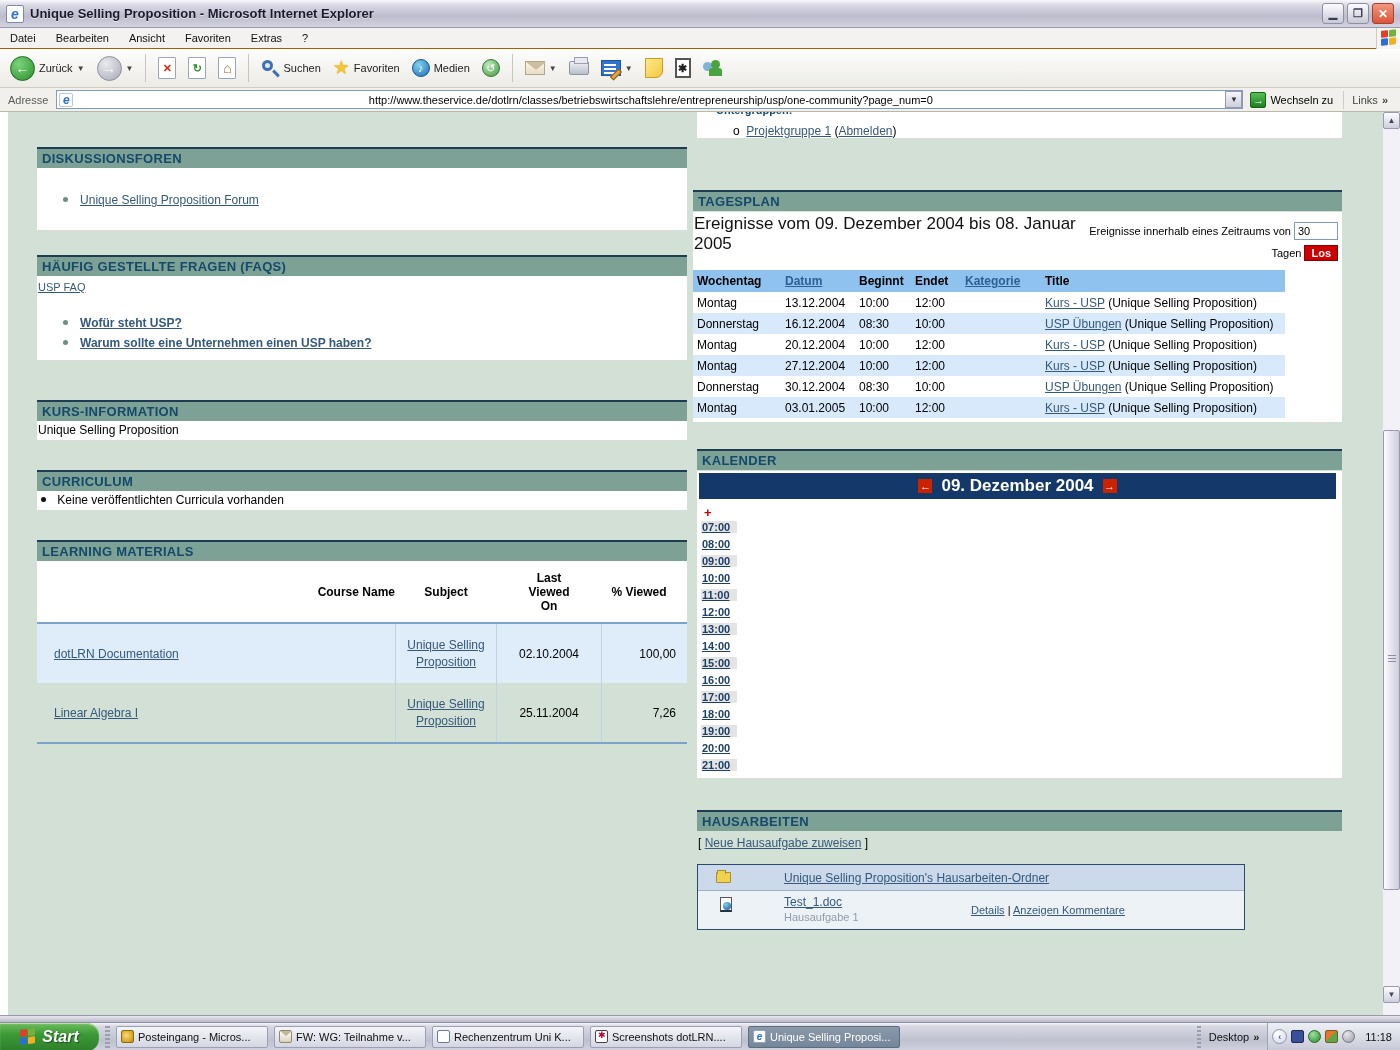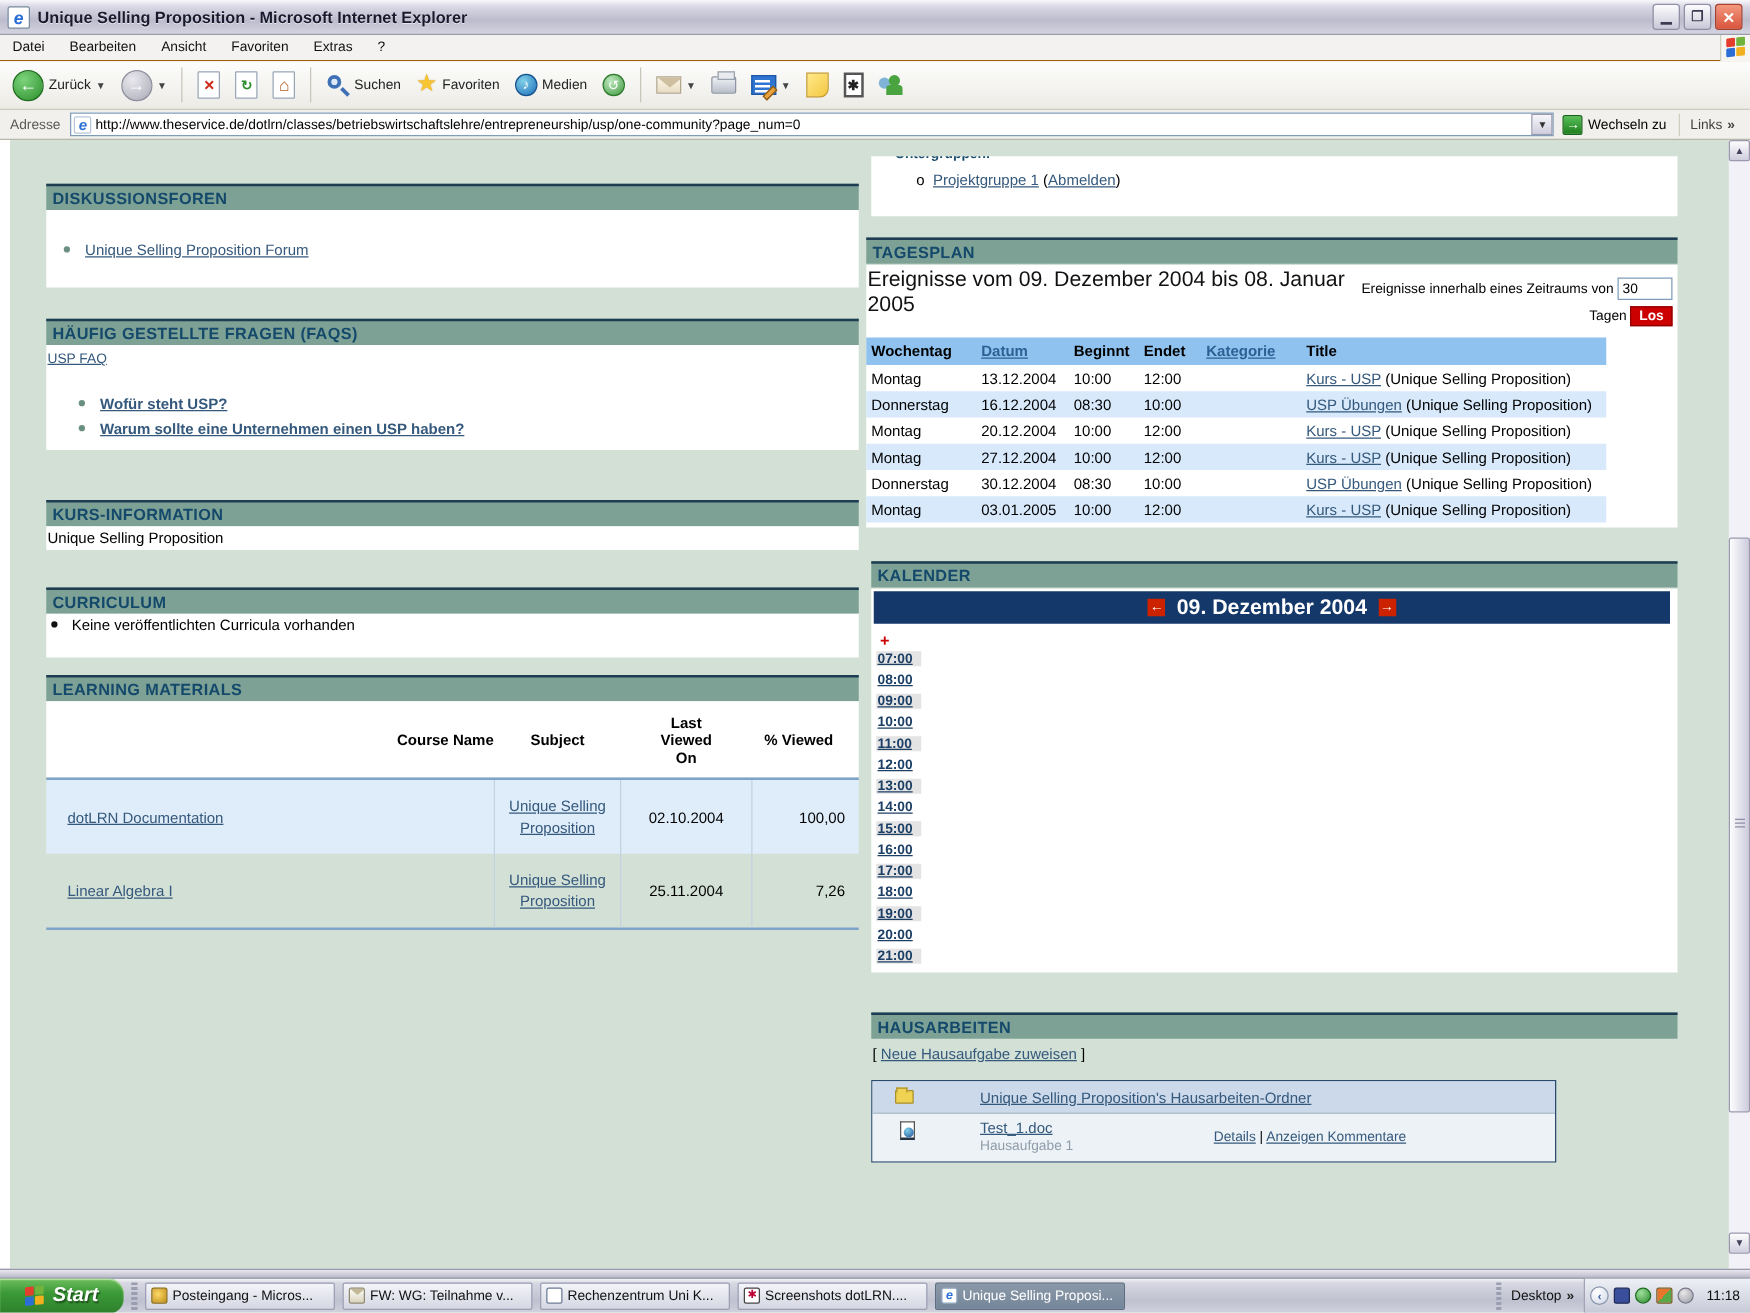--- a/index.html
+++ b/index.html
@@ -59,21 +59,21 @@
   .msgico .p1,.msgico .p2 { position:absolute; width:9px; height:9px; border-radius:50%; background:#49a33f; }
   .msgico .p1 { left:0; top:4px; background:#7fb4d8; }
   .msgico .p2 { left:8px; top:2px; }
   .msgico:after { content:""; position:absolute; left:6px; top:10px; width:13px; height:8px; background:#49a33f; border-radius:3px 3px 0 0; }
 
   .addressbar { position:absolute; top:88px; left:0; width:1400px; height:24px; background:#f1f0ec;
     border-bottom:1px solid #b9b7aa; display:flex; align-items:center; padding:0 4px; gap:4px; }
   .addressbar .lbl { color:#5a5a5a; padding:0 4px; }
   .urlbox { flex:1; height:19px; background:#fff; border:1px solid #7f9db9; display:flex; align-items:center; padding-left:2px; }
   .urlbox .ie { width:14px; height:14px; color:#2a6fd6; font-weight:bold; font-style:italic; font-size:12px; line-height:13px; text-align:center; border:1px solid #b7c6da; border-radius:2px; margin-right:3px; }
-  .urlbox input { flex:1; border:0; outline:0; font-size:11px; font-family:"Liberation Sans",sans-serif; color:#000; }
+  .urlbox input { flex:1; border:0; outline:0; font-size:11px; font-family:"Liberation Sans",sans-serif; color:#000;text-align:center; }
   .urlbox .dd { width:17px; height:17px; background:linear-gradient(180deg,#f6f6fa,#cfcede); border:1px solid #9a99ae; font-size:8px;
     display:flex; align-items:center; justify-content:center; color:#333; }
   .gobtn { display:flex; align-items:center; gap:4px; padding:1px 6px 1px 3px; }
   .gobtn .garr { width:16px; height:16px; background:linear-gradient(180deg,#58c058,#1e7f1e); border:1px solid #156315; border-radius:2px;
     color:#fff; font-size:11px; display:flex; align-items:center; justify-content:center; font-weight:bold; }
   .linkslbl { display:flex; align-items:center; gap:4px; padding:0 8px; border-left:1px solid #cfcdbd; height:18px; color:#444; }
 
   
   .viewport { position:absolute; top:112px; left:0; width:1383px; height:903px; background:#d3e0d6; overflow:hidden; }
   .leftwhite { position:absolute; left:0; top:0; width:8px; height:903px; background:#fff; }
@@ -290,34 +290,34 @@
     </div>
     <div class="linkslbl">
       <span>Links</span>
       <span style="font-weight:bold;">»</span>
     </div>
   </div>
 
   <div class="viewport">
     <div class="leftwhite"></div>
 
-    <div class="wbox" style="left:697px; top:13px; width:645px; height:48px; overflow:hidden;">
+    <div class="wbox" style="left:697px; top:0; width:645px; height:26px; overflow:hidden;">
       <div style="position:absolute; left:12px; top:-8px; color:#14496b; font-weight:bold;">
         <span style="color:#333;">▪</span>&nbsp;<span>Untergruppen:</span>
       </div>
       <div style="position:absolute; left:36px; top:12px; font-size:12px;">
         <span>o</span>&nbsp;
         <span class="lnk">Projektgruppe 1</span>
         <span>(</span><span class="lnk">Abmelden</span><span>)</span>
       </div>
     </div>
 
     <div class="sec-h" style="left:37px; top:35px; width:650px;">DISKUSSIONSFOREN</div>
     <div class="wbox" style="left:37px; top:56px; width:650px; height:62px;">
-      <div style="position:absolute; left:14px; top:25px;">
+      <div style="position:absolute; left:26px; top:25px;">
         <span class="dot"></span>
         <span class="lnk" style="font-size:12px;">Unique Selling Proposition Forum</span>
       </div>
     </div>
 
     <div class="sec-h" style="left:37px; top:143px; width:650px;">HÄUFIG GESTELLTE FRAGEN (FAQS)</div>
     <div class="wbox" style="left:37px; top:164px; width:650px; height:84px;">
       <div style="position:absolute; left:1px; top:5px;"><span class="lnk">USP FAQ</span></div>
       <div style="position:absolute; left:26px; top:40px;">
         <span class="dot"></span>
@@ -328,21 +328,21 @@
         <span class="lnk" style="font-size:12px; font-weight:bold;">Warum sollte eine Unternehmen einen USP haben?</span>
       </div>
     </div>
 
     <div class="sec-h" style="left:37px; top:288px; width:650px;">KURS-INFORMATION</div>
     <div class="wbox" style="left:37px; top:309px; width:650px; height:19px;">
       <div style="position:absolute; left:1px; top:2px; font-size:12px;">Unique Selling Proposition</div>
     </div>
 
     <div class="sec-h" style="left:37px; top:358px; width:650px;">CURRICULUM</div>
-    <div class="wbox" style="left:37px; top:379px; width:650px; height:35px;">
+    <div class="wbox" style="left:37px; top:379px; width:650px; height:19px;">
       <div style="position:absolute; left:4px; top:2px; font-size:12px;">
         <span class="blkdot"></span>
         <span>Keine veröffentlichten Curricula vorhanden</span>
       </div>
     </div>
 
     <div class="sec-h" style="left:37px; top:428px; width:650px;">LEARNING MATERIALS</div>
     <div class="lm-table">
       <div class="lm-head">
         <div class="lm-c1" style="text-align:right; padding-left:0;">Course Name</div>

